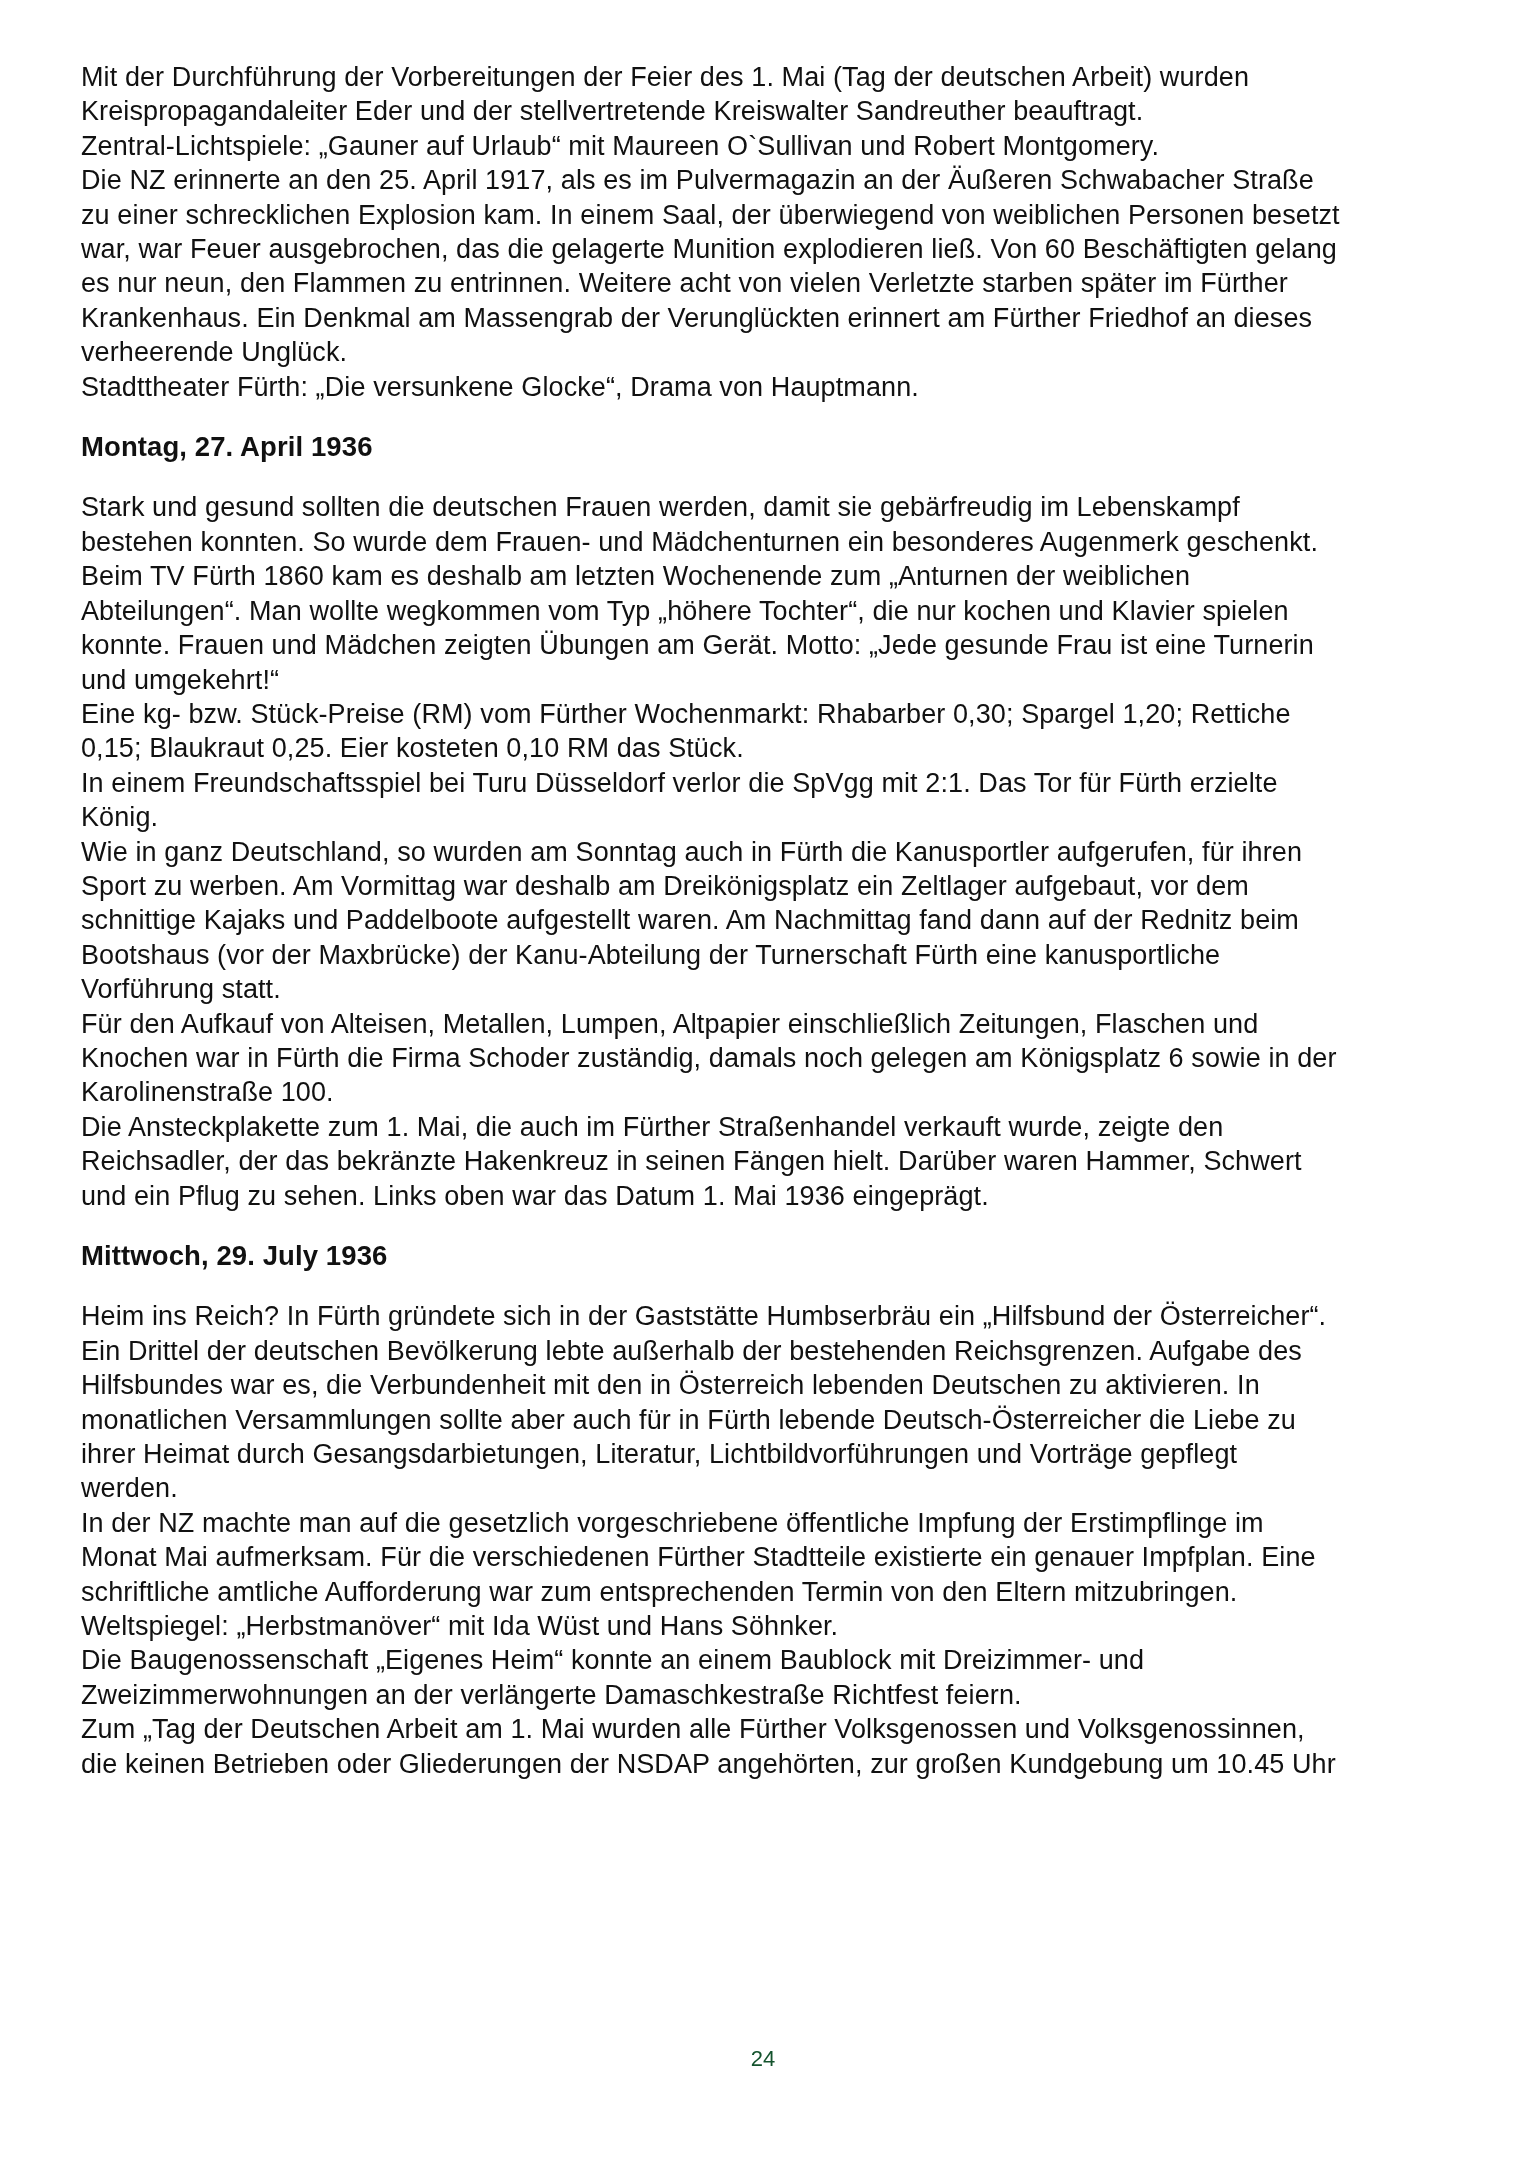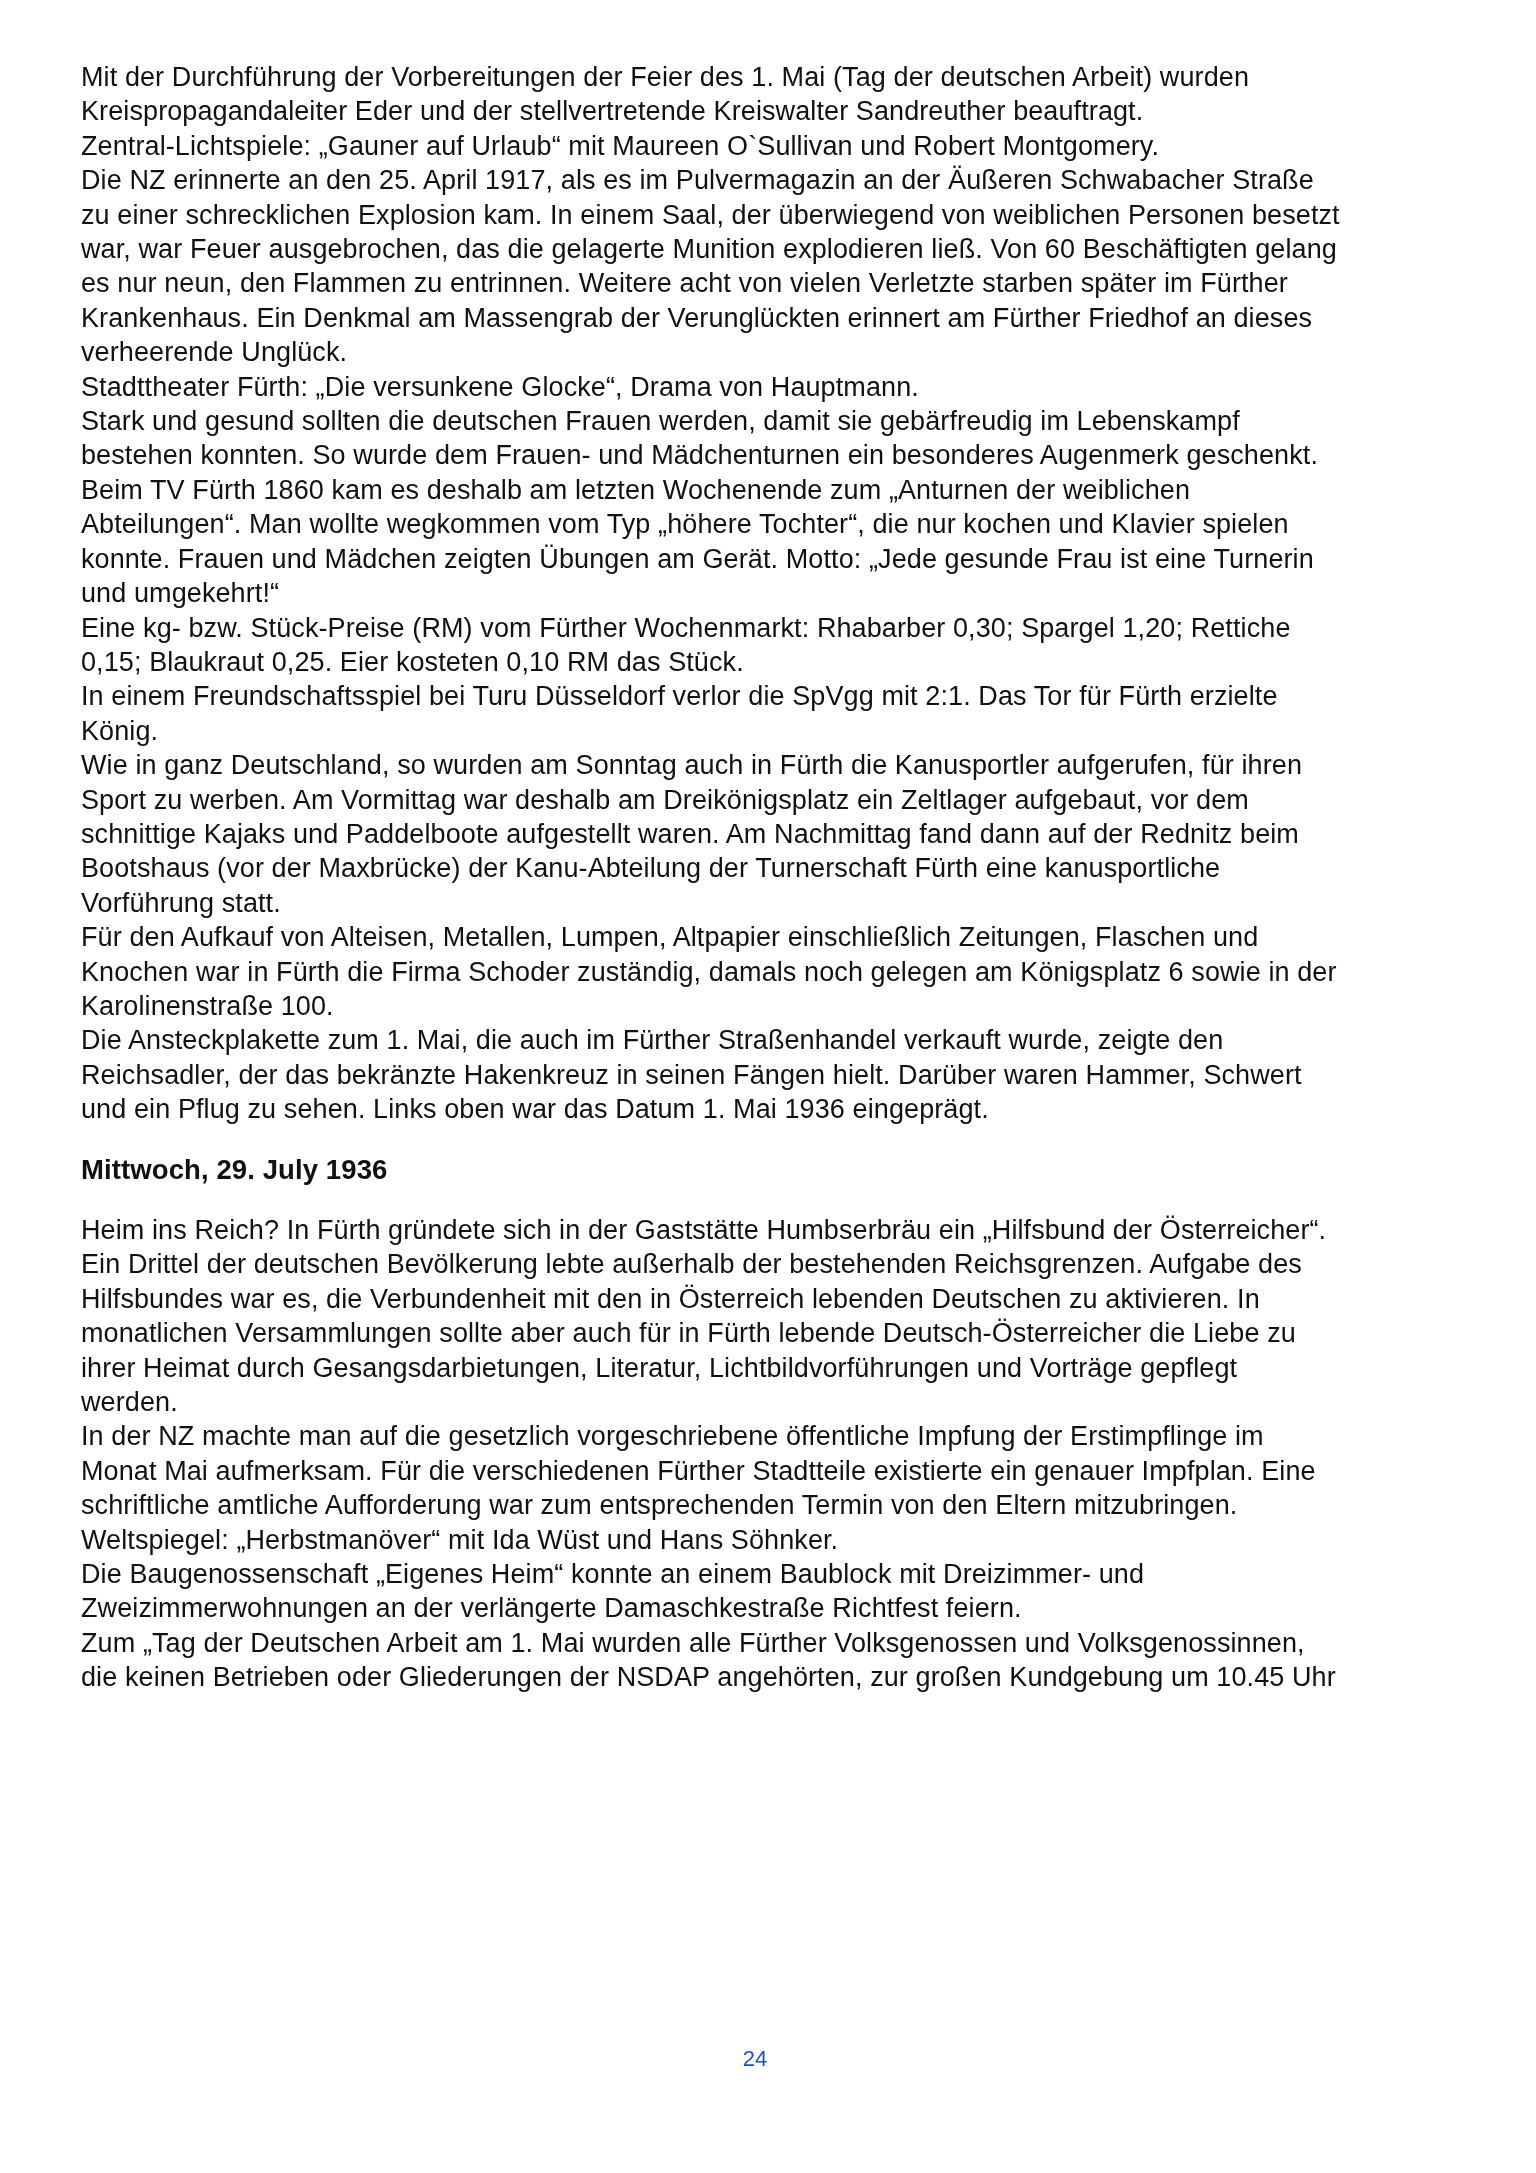--- a/index.html
+++ b/index.html
@@ -37,46 +37,47 @@
       font-size: 27.5px;
       line-height: 34.4px;
       font-weight: bold;
       margin: 26px 0;
       white-space: pre;
       letter-spacing: 0.1px;
     }
     .page-number {
       position: absolute;
       top: 2046px;
-      left: 0;
+      left: 8px;
       width: 1510px;
       text-align: center;
       font-size: 22px;
       line-height: 26px;
-      color: #1d4ed8;
+      color: #14532d;
     }
   </style>
 </head>
 <body>
 
 <div class="page">
   <div class="content">
 
     <p class="para">Mit der Durchführung der Vorbereitungen der Feier des 1. Mai (Tag der deutschen Arbeit) wurden
 Kreispropagandaleiter Eder und der stellvertretende Kreiswalter Sandreuther beauftragt.
 Zentral-Lichtspiele: „Gauner auf Urlaub“ mit Maureen O`Sullivan und Robert Montgomery.</p>
 
     <p class="para">Die NZ erinnerte an den 25. April 1917, als es im Pulvermagazin an der Äußeren Schwabacher Straße
 zu einer schrecklichen Explosion kam. In einem Saal, der überwiegend von weiblichen Personen besetzt
 war, war Feuer ausgebrochen, das die gelagerte Munition explodieren ließ. Von 60 Beschäftigten gelang
 es nur neun, den Flammen zu entrinnen. Weitere acht von vielen Verletzte starben später im Fürther
 Krankenhaus. Ein Denkmal am Massengrab der Verunglückten erinnert am Fürther Friedhof an dieses
 verheerende Unglück.
 Stadttheater Fürth: „Die versunkene Glocke“, Drama von Hauptmann.</p>
 
+    <h2 class="day-heading">Montag, 27. April 1936</h2>
     <p class="para">Stark und gesund sollten die deutschen Frauen werden, damit sie gebärfreudig im Lebenskampf
 bestehen konnten. So wurde dem Frauen- und Mädchenturnen ein besonderes Augenmerk geschenkt.
 Beim TV Fürth 1860 kam es deshalb am letzten Wochenende zum „Anturnen der weiblichen
 Abteilungen“. Man wollte wegkommen vom Typ „höhere Tochter“, die nur kochen und Klavier spielen
 konnte. Frauen und Mädchen zeigten Übungen am Gerät. Motto: „Jede gesunde Frau ist eine Turnerin
 und umgekehrt!“
 Eine kg- bzw. Stück-Preise (RM) vom Fürther Wochenmarkt: Rhabarber 0,30; Spargel 1,20; Rettiche
 0,15; Blaukraut 0,25. Eier kosteten 0,10 RM das Stück.
 In einem Freundschaftsspiel bei Turu Düsseldorf verlor die SpVgg mit 2:1. Das Tor für Fürth erzielte
 König.</p>

